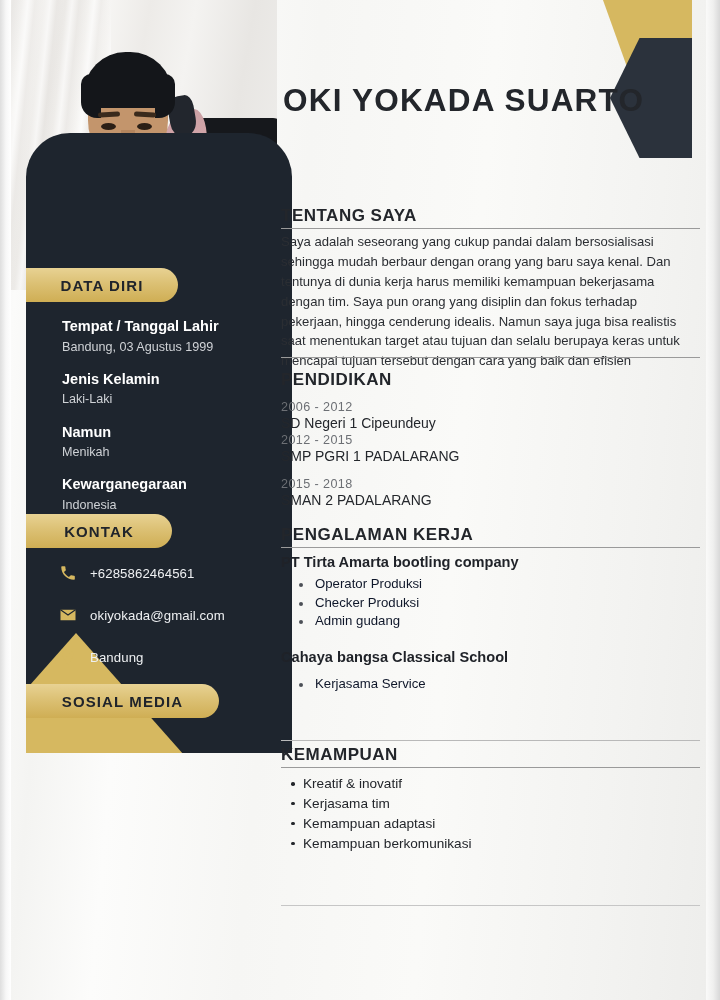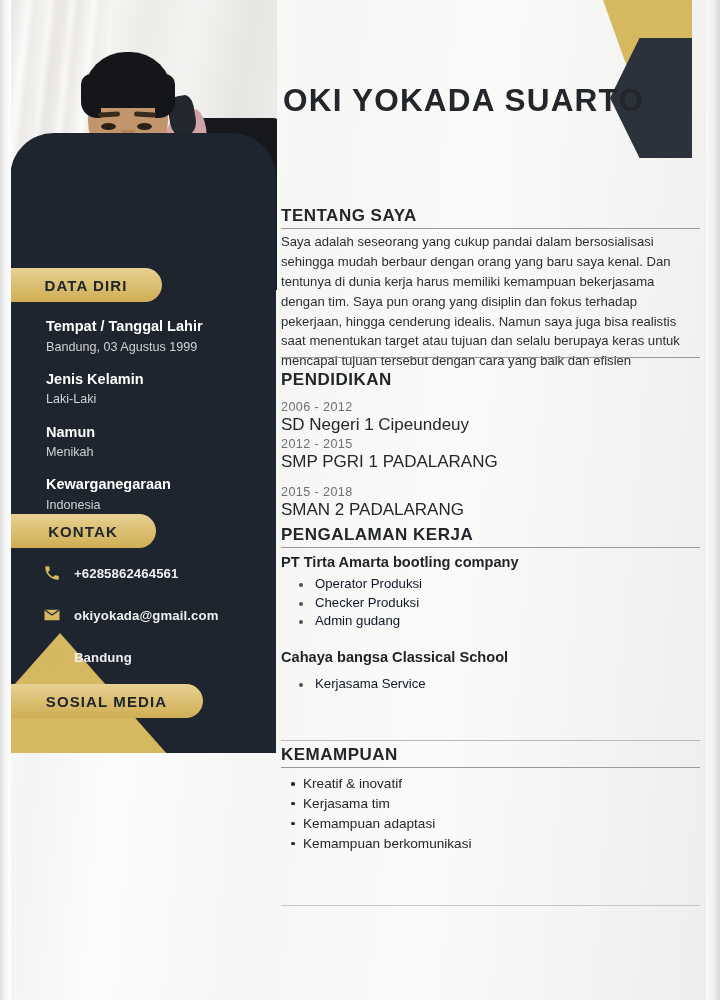--- a/index.html
+++ b/index.html
@@ -194,21 +194,21 @@
     position: absolute;
     left: 115px; top: 160px;
     width: 26px; height: 7px;
     background: #8d5c4c;
     border-radius: 5px;
   }
 
   
   .sidebar {
     position: absolute;
-    left: 10px;
+    left: 26px;
     top: 133px;
     width: 266px;
     height: 620px;
     background: #1e252e;
     border-radius: 44px 44px 0 0;
     overflow: hidden;
   }
   .sidebar-gold-corner {
     position: absolute;
     left: -6px;
@@ -275,21 +275,20 @@
     position: absolute;
     left: 32px;
     top: 430px;
     width: 226px;
   }
   .contact-row {
     display: flex;
     align-items: center;
     gap: 12px;
     margin-bottom: 22px;
-    font-weight: bold;
   }
   .contact-icon {
     width: 20px;
     height: 20px;
     flex: none;
     display: flex;
     align-items: center;
     justify-content: center;
   }
   .contact-text {
@@ -361,21 +360,21 @@
     width: 412px;
   }
 
   .edu-entry { margin-top: 8px; }
   .edu-years {
     font-size: 12.6px;
     color: #6c6f74;
     letter-spacing: 0.4px;
   }
   .edu-school {
-    font-size: 17px;
+    font-size: 14px;
     color: #24272c;
     margin-top: 1px;
   }
 
   .job-title {
     font-size: 14.6px;
     font-weight: 700;
     color: #1f2228;
     margin-top: 6px;
   }

